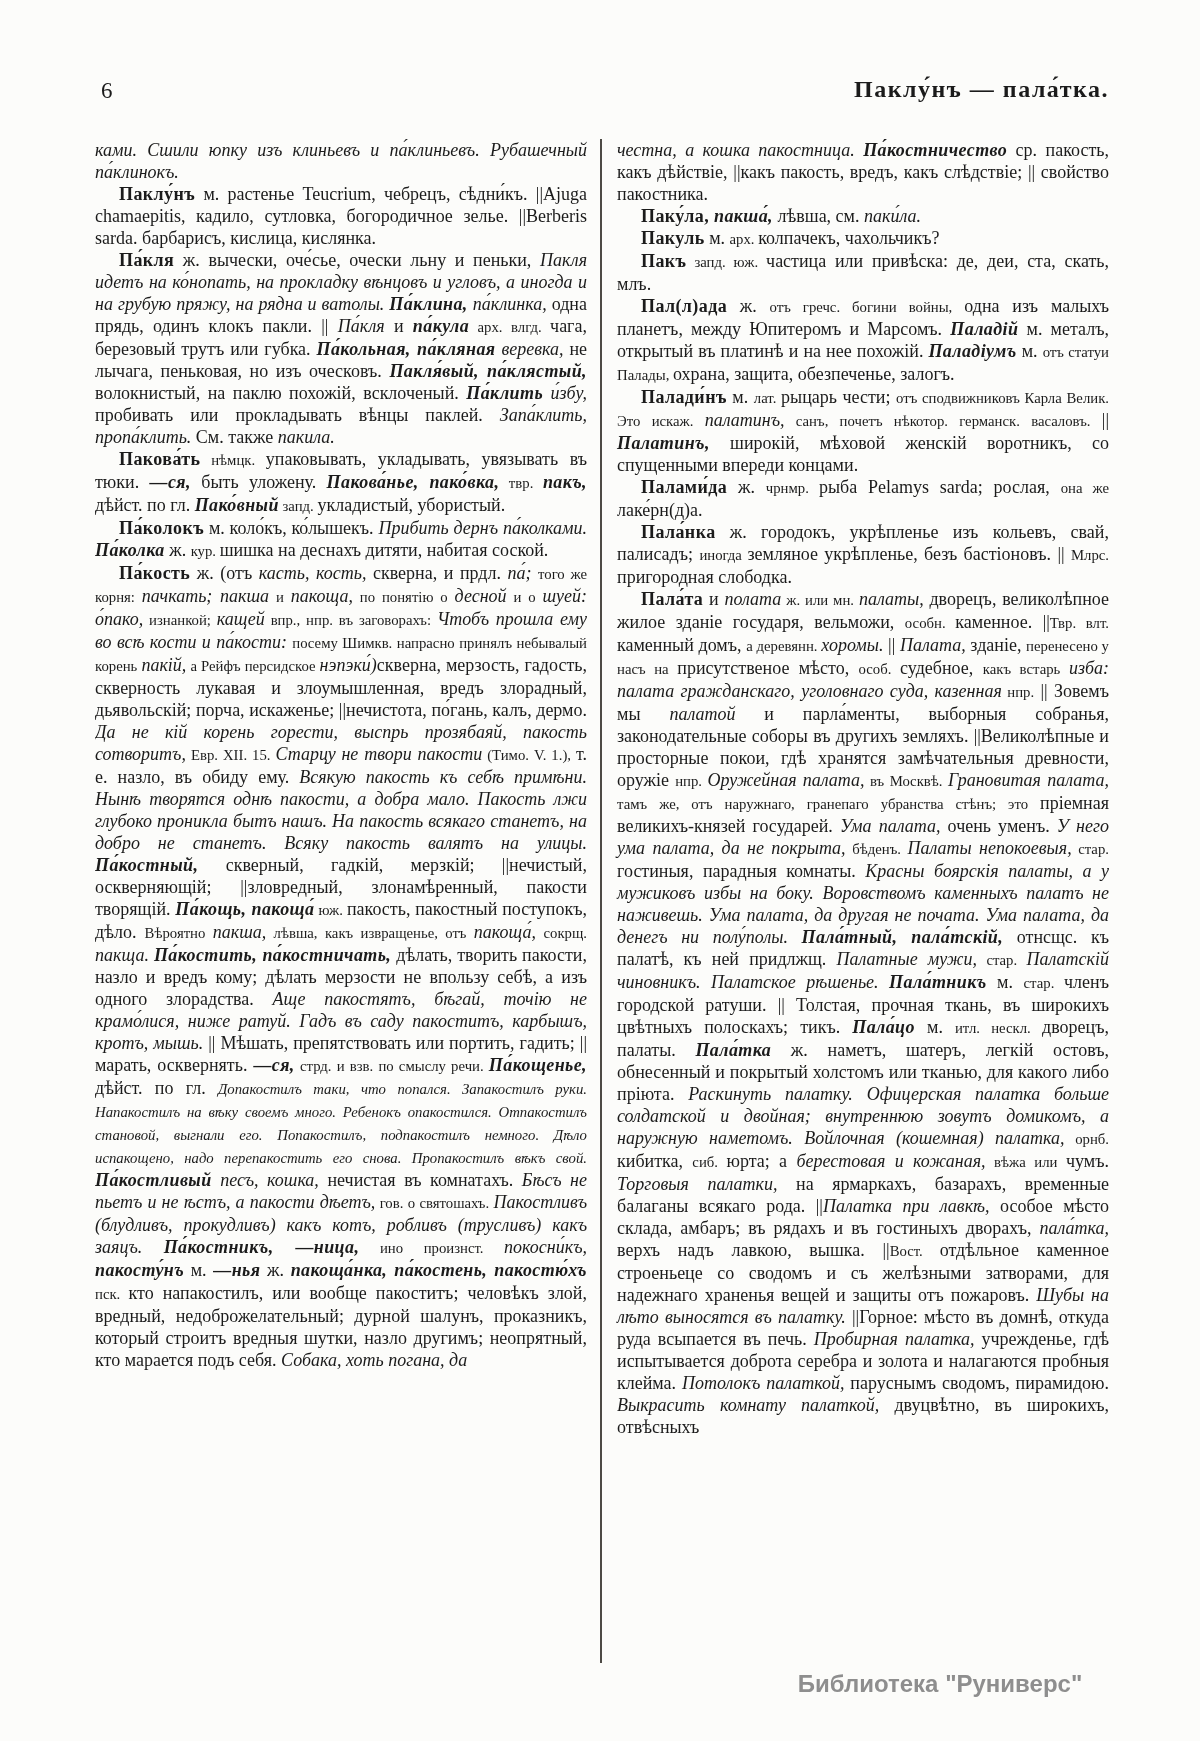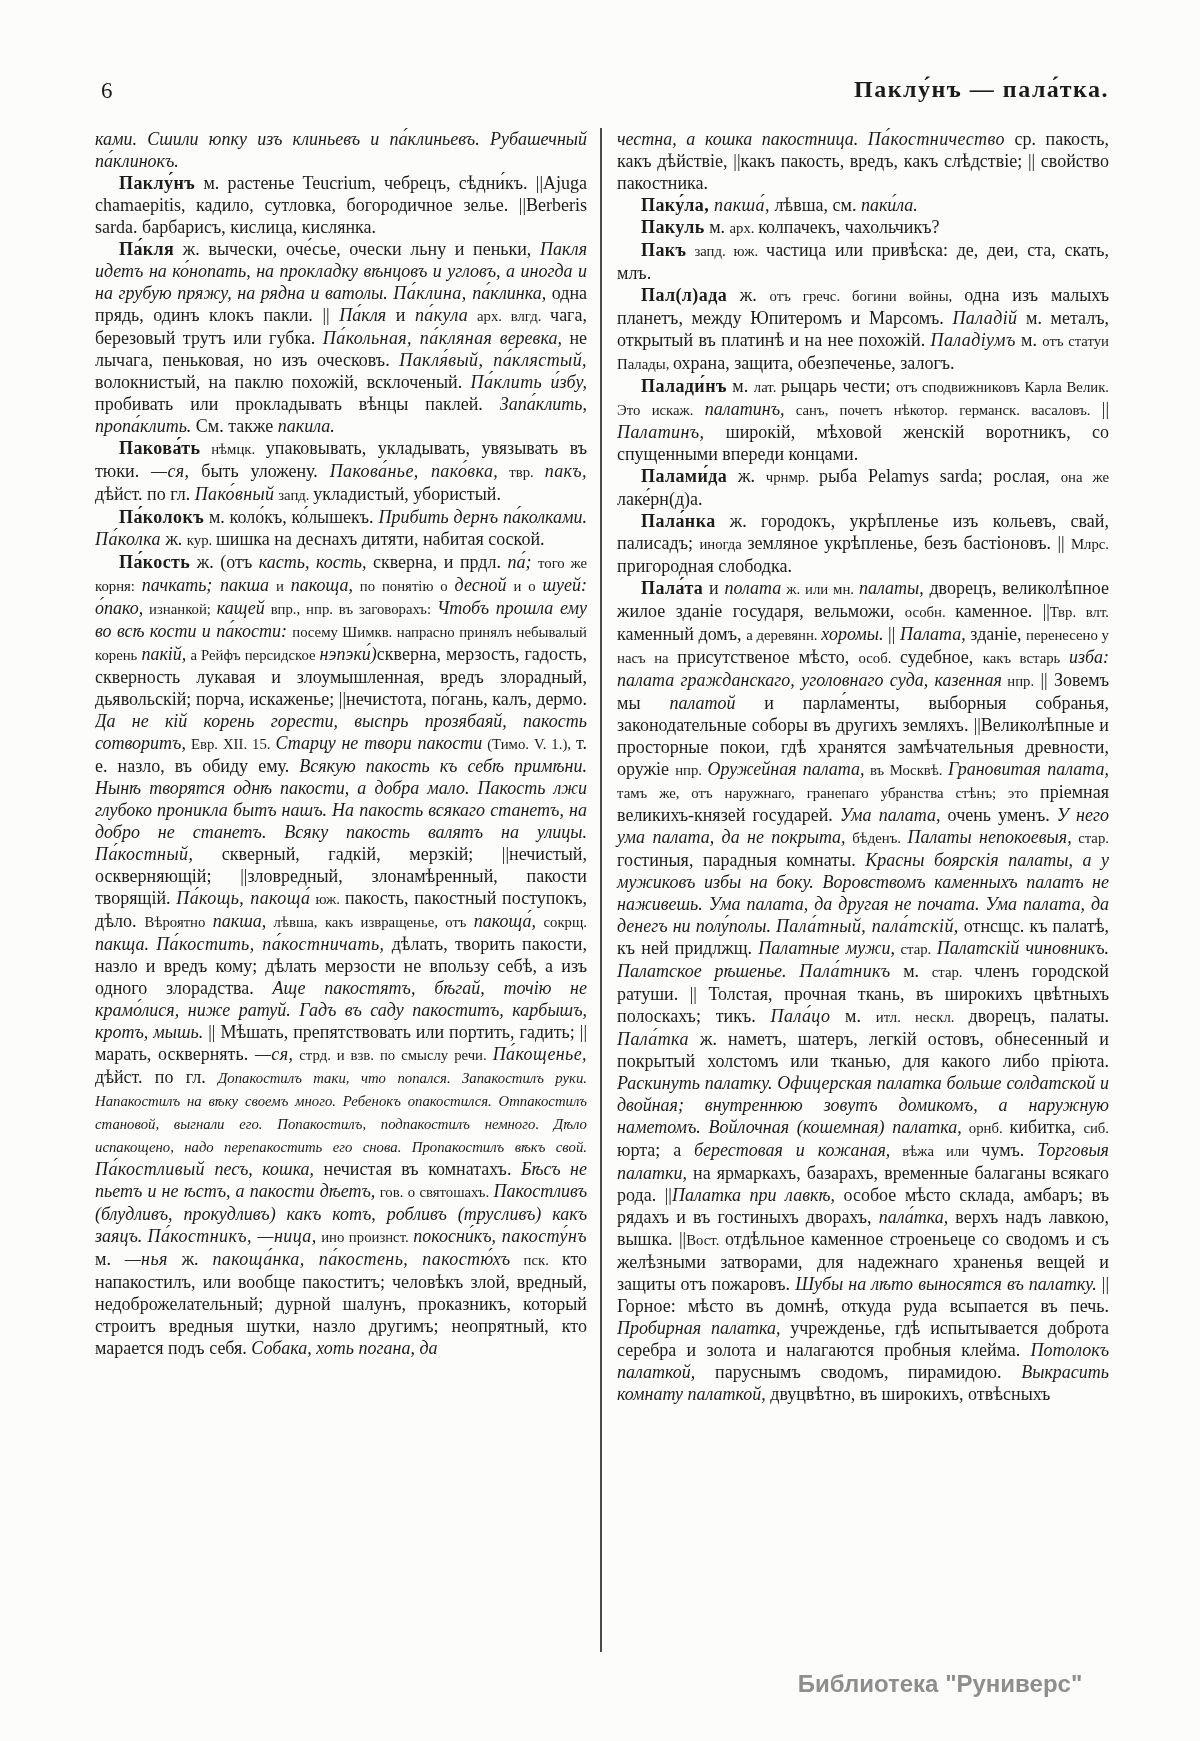--- a/index.html
+++ b/index.html
@@ -31,21 +31,21 @@
     font-size: 23px;
   }
   .running-title {
     text-align: right;
     font-weight: bold;
     font-size: 24px;
     letter-spacing: 1.5px;
   }
   .columns {
     position: absolute;
-    top: 128px;
+    top: 139px;
     left: 95px;
     width: 1014px;
     height: 1524px;
     display: flex;
     overflow: hidden;
   }
   .column {
     width: 50%;
     box-sizing: border-box;
     overflow: hidden;
@@ -67,21 +67,21 @@
     line-height: 22px;
   }
   p.entry.no-indent {
     text-indent: 0;
   }
   .run-b {
     font-weight: bold;
     letter-spacing: .4px;
   }
   .run-bi {
-    font-weight: normal;
+    font-weight: bold;
     font-style: italic;
     letter-spacing: .4px;
   }
   .run-i { font-style: italic; }
   .run-n { }
   .run-sm { font-size: .82em; }
   .run-si { font-size: .82em; font-style: italic; margin-top: 24px; }
   .watermark {
     position: absolute;
     left: 770px;

